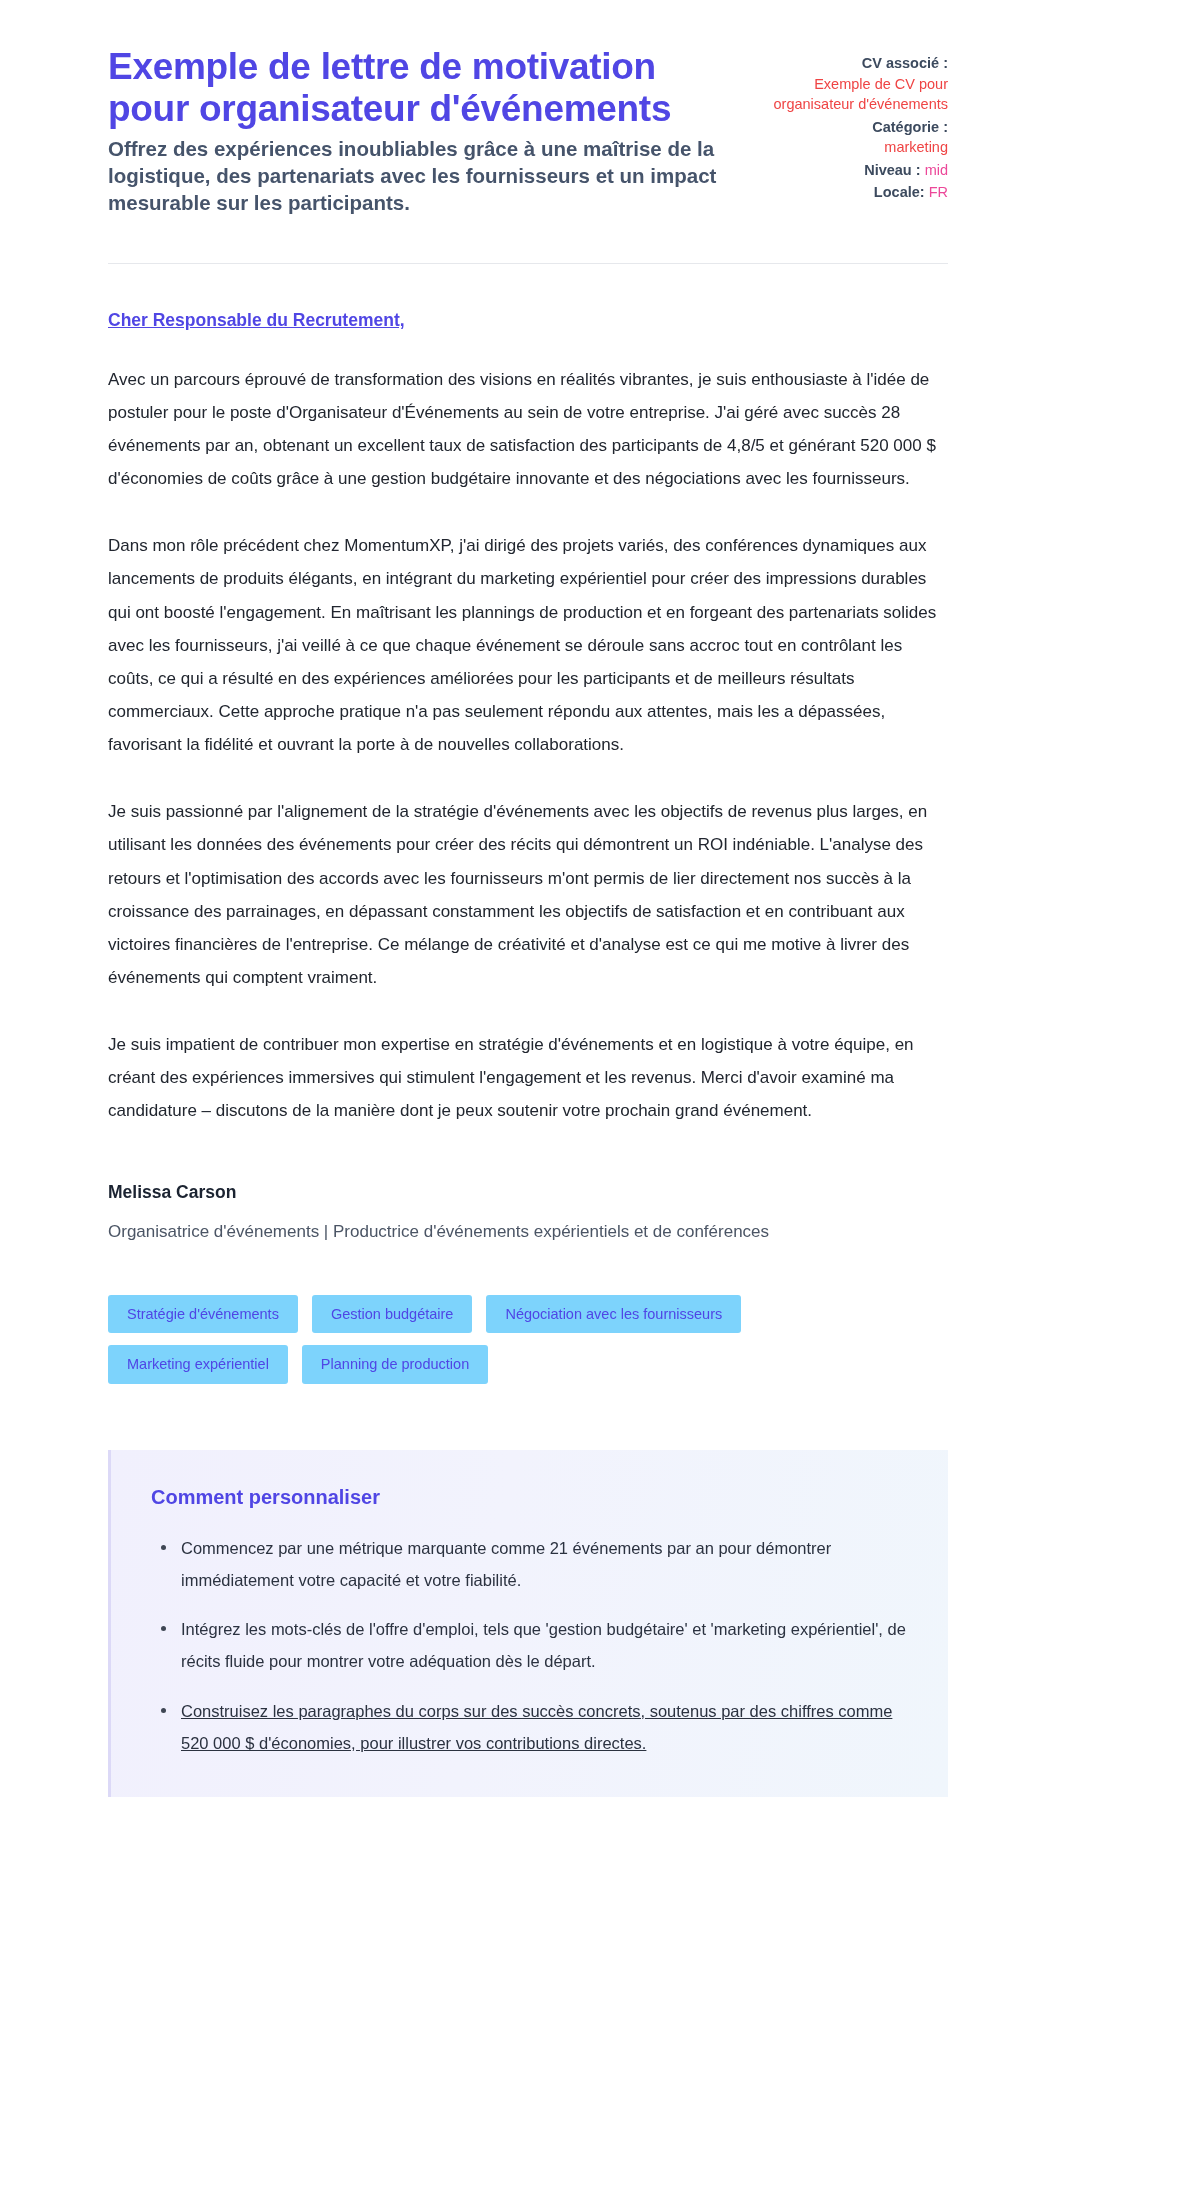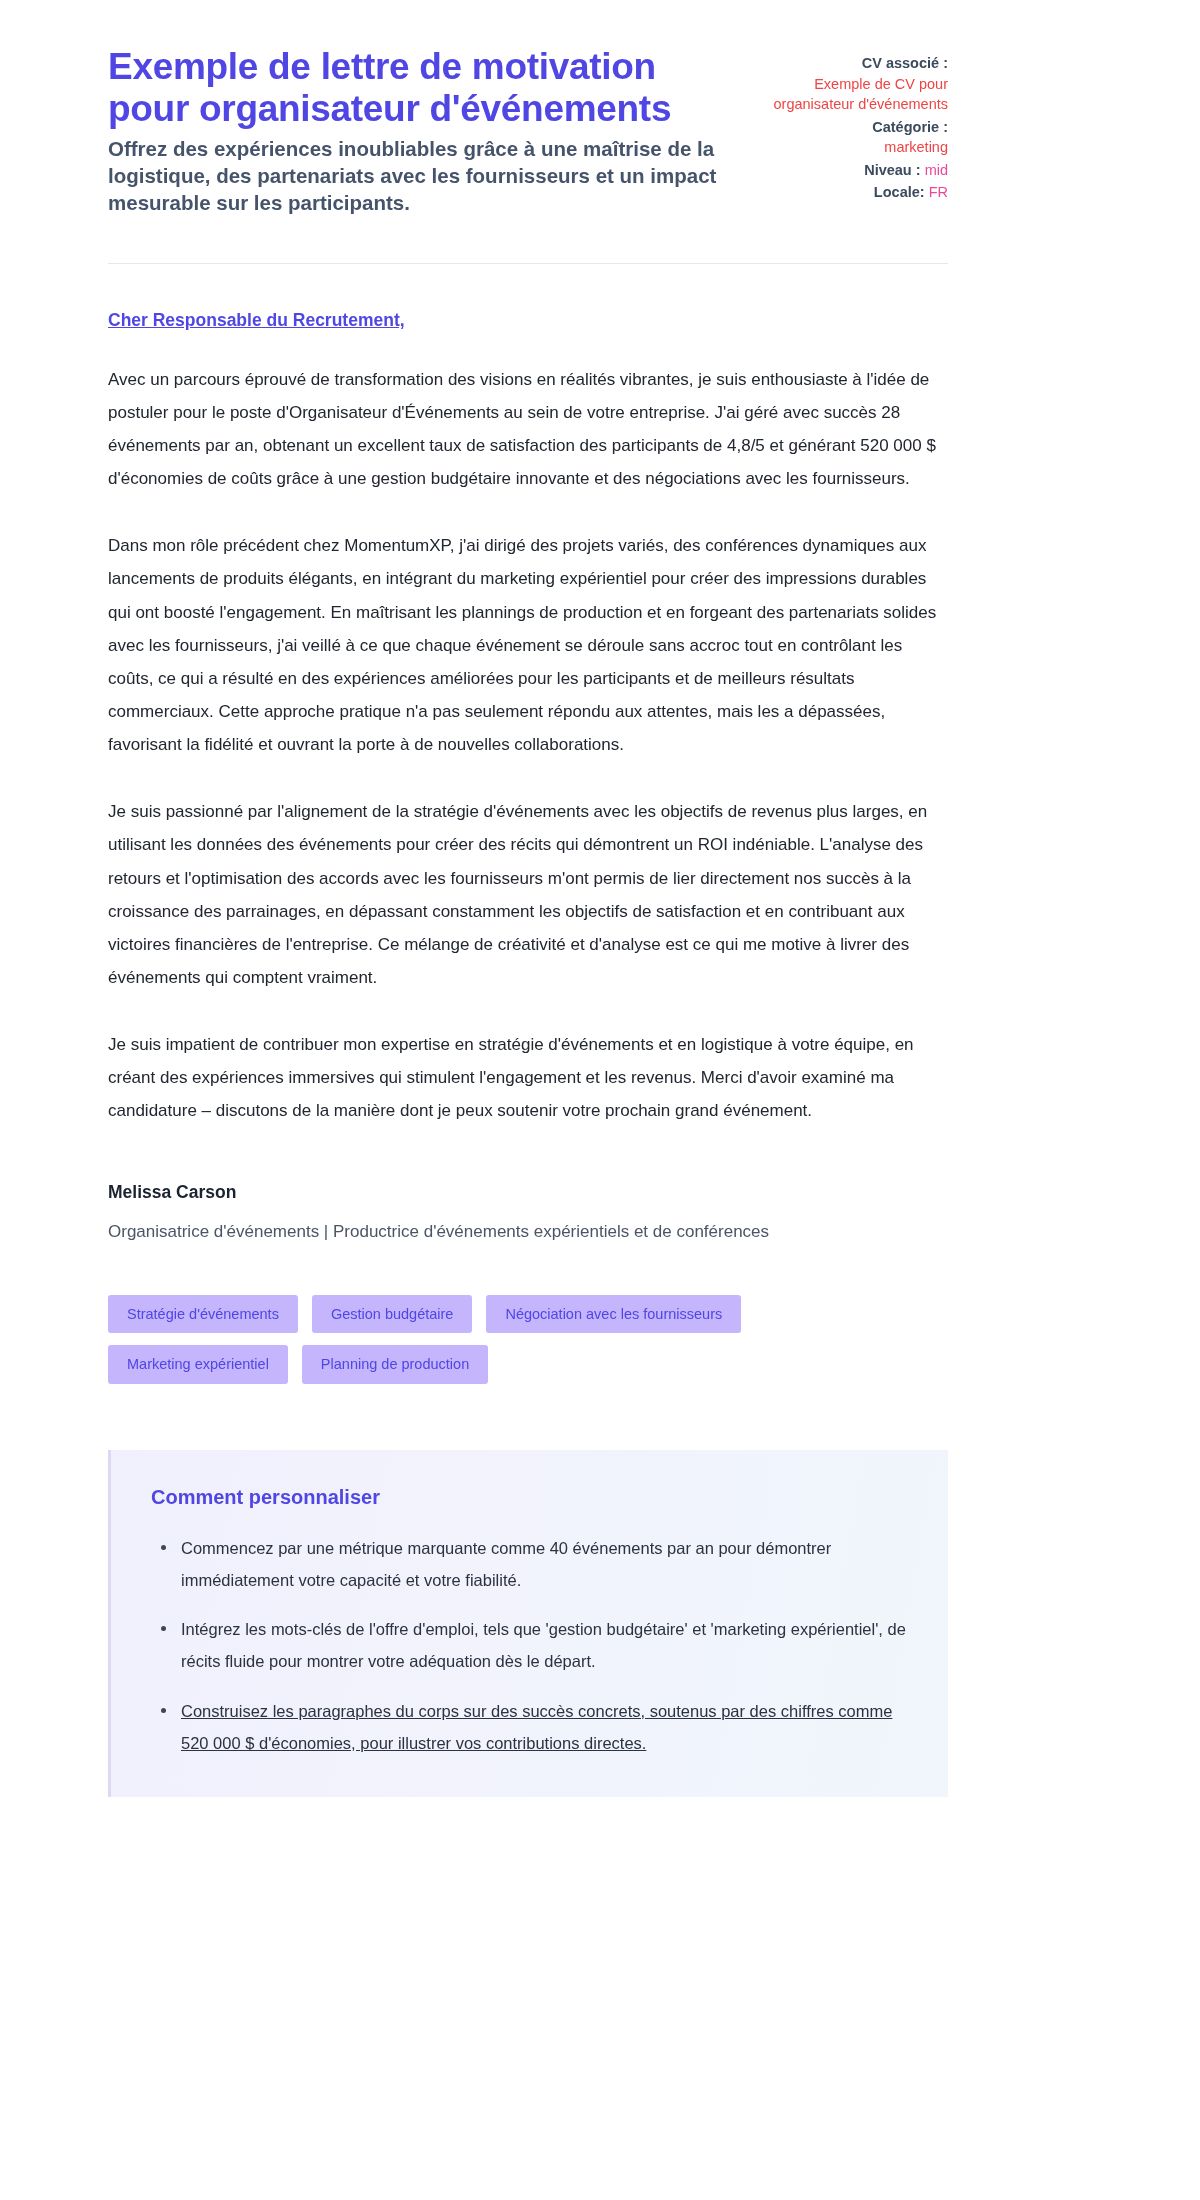--- a/index.html
+++ b/index.html
@@ -115,21 +115,21 @@
 
   
   .tags {
     display: flex;
     flex-wrap: wrap;
     gap: 12px 14px;
     padding-top: 50px;
     max-width: 810px;
   }
   .tag {
-    background: #c4b5fd;
+    background: #7dd3fc;
     color: #4f46e5;
     font-size: 14.5px;
     line-height: 1;
     padding: 12px 19px;
     border-radius: 3px;
     white-space: nowrap;
   }
 
   
   .callout {
@@ -222,19 +222,19 @@
     <span class="tag">Stratégie d'événements</span>
     <span class="tag">Gestion budgétaire</span>
     <span class="tag">Négociation avec les fournisseurs</span>
     <span class="tag">Marketing expérientiel</span>
     <span class="tag">Planning de production</span>
   </section>
 
   <section class="callout">
     <h2 class="callout-title">Comment personnaliser</h2>
     <ul class="callout-list">
-      <li>Commencez par une métrique marquante comme 40 événements par an pour démontrer immédiatement votre capacité et votre fiabilité.</li>
+      <li>Commencez par une métrique marquante comme 21 événements par an pour démontrer immédiatement votre capacité et votre fiabilité.</li>
       <li>Intégrez les mots-clés de l'offre d'emploi, tels que 'gestion budgétaire' et 'marketing expérientiel', de récits fluide pour montrer votre adéquation dès le départ.</li>
       <li>Construisez les paragraphes du corps sur des succès concrets, soutenus par des chiffres comme 520 000 $ d'économies, pour illustrer vos contributions directes.</li>
     </ul>
   </section>
 
 </div>
 
 </body></html>

